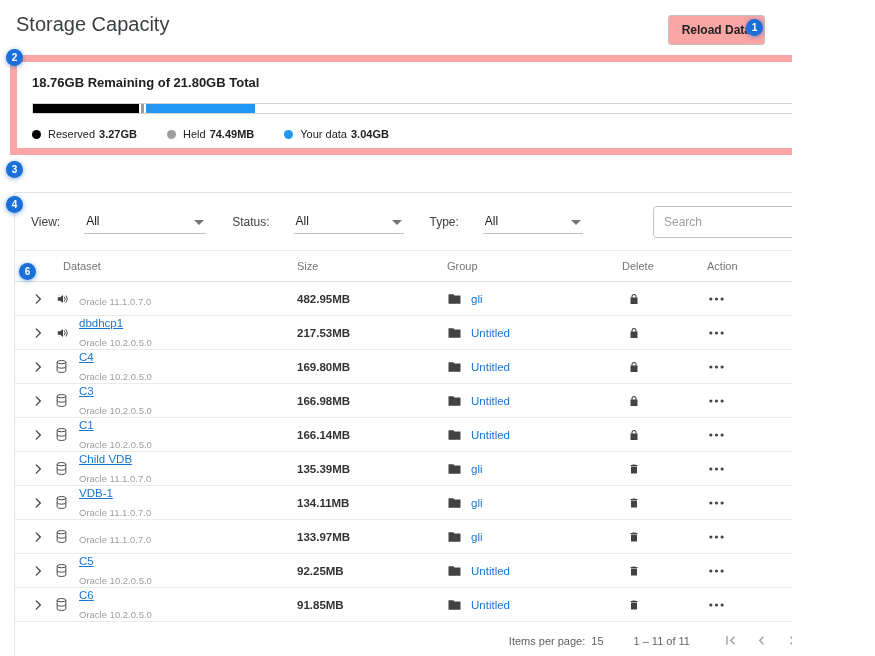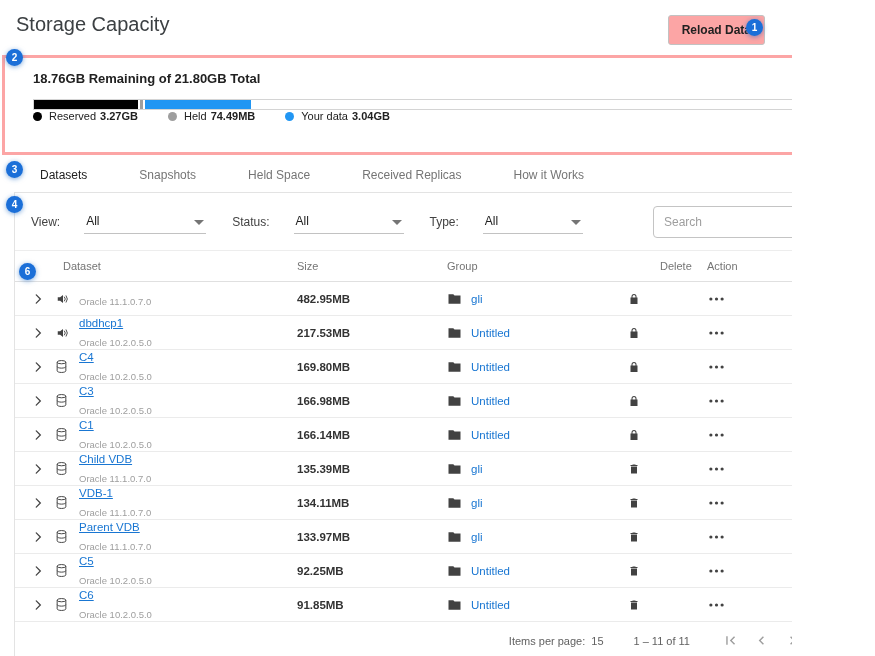--- a/index.html
+++ b/index.html
@@ -6,26 +6,26 @@
   .page{position:relative;width:792px;height:656px;background:#fff;overflow:hidden;
         font-family:"Liberation Sans",sans-serif;color:#212121;}
 
   
   .page-title{position:absolute;left:16px;top:13px;font-size:20px;color:#3c4043;}
   .reload-btn{position:absolute;top:15px;right:27px;padding:7px 13px;background:#fca5a5;
         border:1px solid #c2c2c2;border-radius:3px;font-family:inherit;font-size:12px;
         font-weight:bold;color:#212121;cursor:pointer;}
 
   
-  .capacity-panel{position:absolute;left:2px;top:55px;width:829px;height:100px;
-        border:3px solid #fca5a5;box-sizing:border-box;padding:13px 28px;}
+  .capacity-panel{position:absolute;left:10px;top:55px;width:829px;height:100px;
+        border:7px solid #fca5a5;box-sizing:border-box;padding:13px 15px;}
   .capacity-summary{font-size:13px;font-weight:bold;color:#212121;}
   .capacity-bar{margin-top:13px;height:9px;border:1px solid #d4d4d4;display:flex;gap:2px;background:#fff;}
   .seg{height:100%;display:inline-block;}
-  .capacity-legend{display:flex;gap:30px;align-items:center;font-size:11px;}
+  .capacity-legend{margin-top:14px;display:flex;gap:30px;align-items:center;font-size:11px;}
   .legend-item{display:flex;align-items:center;}
   .dot{width:9px;height:9px;border-radius:50%;display:inline-block;margin-right:7px;}
   .lvalue{margin-left:4px;font-weight:bold;}
 
   
   .tab-bar{position:absolute;left:14px;top:160px;width:829px;height:30px;display:flex;
         align-items:center;gap:52px;padding-left:26px;box-sizing:border-box;}
   .tab{font-size:12px;color:#757575;cursor:pointer;white-space:nowrap;}
   .tab.active{color:#212121;}
 
@@ -42,21 +42,21 @@
         padding:0 10px;font-size:12px;font-family:inherit;color:#212121;box-sizing:border-box;}
   .search-input::placeholder{color:#9e9e9e;}
   .export-btn{background:none;border:none;padding:2px;margin:12px 4px 0 8px;cursor:pointer;}
 
   
   .thead,.trow{display:grid;grid-template-columns:24px 24px 218px 150px 175px 85px 1fr;
         align-items:center;padding-left:16px;}
   .thead{height:30px;border-top:1px solid #ededed;border-bottom:1px solid #e0e0e0;
         color:#757575;font-size:11px;}
   .h-dataset{grid-column:1/4;padding-left:32px;}
-  .h-size{grid-column:4;}.h-group{grid-column:5;}.h-delete{grid-column:6;margin-left:38px;}.h-action{grid-column:7;}
+  .h-size{grid-column:4;}.h-group{grid-column:5;}.h-delete{grid-column:6;}.h-action{grid-column:7;}
   .trow{height:33px;border-bottom:1px solid #ebebeb;}
   .expander{display:flex;align-items:center;justify-content:flex-start;cursor:pointer;}
   .type-ic{display:flex;align-items:center;}
   .namecell{display:flex;flex-direction:column;justify-content:center;line-height:1.25;}
   .dlink{color:#1976d2;font-size:11.5px;cursor:pointer;}
   a.dlink{text-decoration:underline;}
   .groupcell a.dlink{text-decoration:none;text-align:right;}
   .sub{color:#9e9e9e;font-size:9.5px;margin-top:7px;}
   .size{font-weight:bold;font-size:11.5px;color:#333;}
   .groupcell{display:flex;align-items:center;gap:9px;}
@@ -104,27 +104,20 @@
           <span class="lvalue">74.49MB</span>
         </div>
         <div class="legend-item">
           <span class="dot" style="background:#2196f3"></span>
           <span>Your data</span>
           <span class="lvalue">3.04GB</span>
         </div>
       </div>
   </section>
 
-  <nav class="tab-bar">
-      <div class="tab active">Datasets</div>
-      <div class="tab">Snapshots</div>
-      <div class="tab">Held Space</div>
-      <div class="tab">Received Replicas</div>
-      <div class="tab">How it Works</div>
-    </nav>
 
   <section class="card">
 
     <div class="filters">
       <div class="filter-group">
         <span class="flabel">View:</span>
         <div class="fselect w120">
           <span>All</span>
           <span><svg width="10" height="5" viewBox="0 0 10 5" fill="#757575">
                 <path d="M0 0l5 5 5-5z"></path>
@@ -474,21 +467,20 @@
             </svg>
           </span>
           <span class="type-ic">
             <svg width="13" height="15" viewBox="0 0 24 26" fill="none" stroke="#424242" stroke-width="1.8">
               <ellipse cx="12" cy="5" rx="8" ry="3"></ellipse>
               <path d="M4 5v8c0 1.7 3.6 3 8 3s8-1.3 8-3V5"></path>
               <path d="M4 13v8c0 1.7 3.6 3 8 3s8-1.3 8-3v-8"></path>
             </svg>
           </span>
           <span class="namecell">
-            <a class="dlink">Parent VDB</a>
             <span class="sub">Oracle 11.1.0.7.0</span>
           </span>
           <span class="size">133.97MB</span>
           <span class="groupcell">
             <span class="fold">
               <svg width="15" height="12" viewBox="0 0 24 20" fill="#424242">
                 <path d="M10 2H2v16h20V4H12l-2-2z"></path>
               </svg>
             </span>
             <a class="dlink">gli</a>

